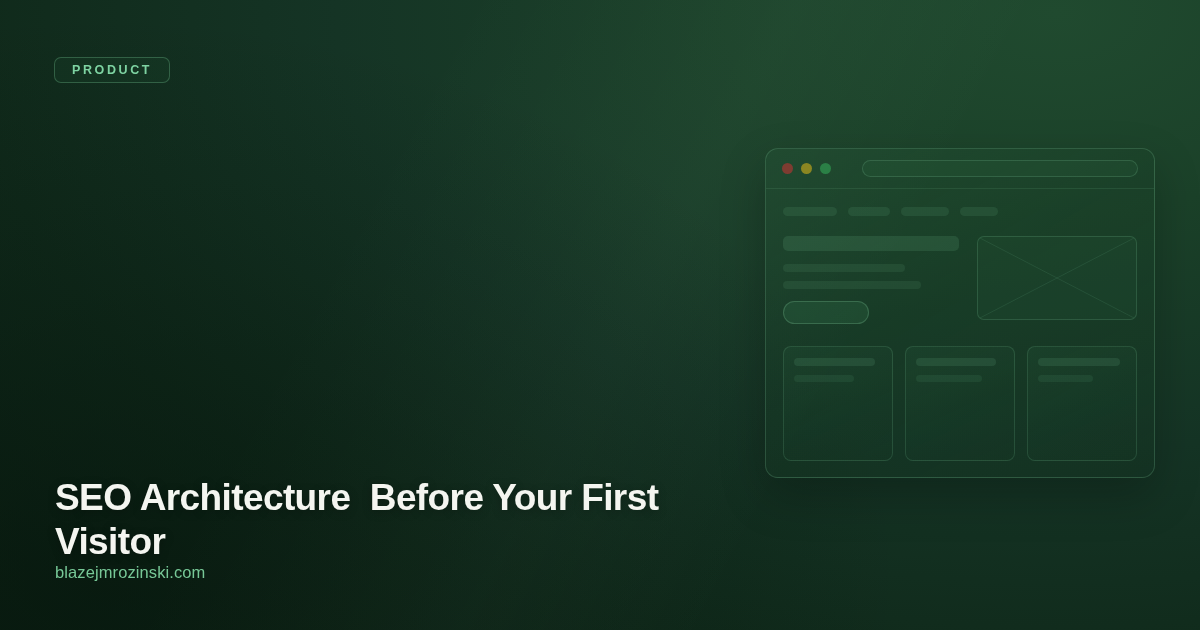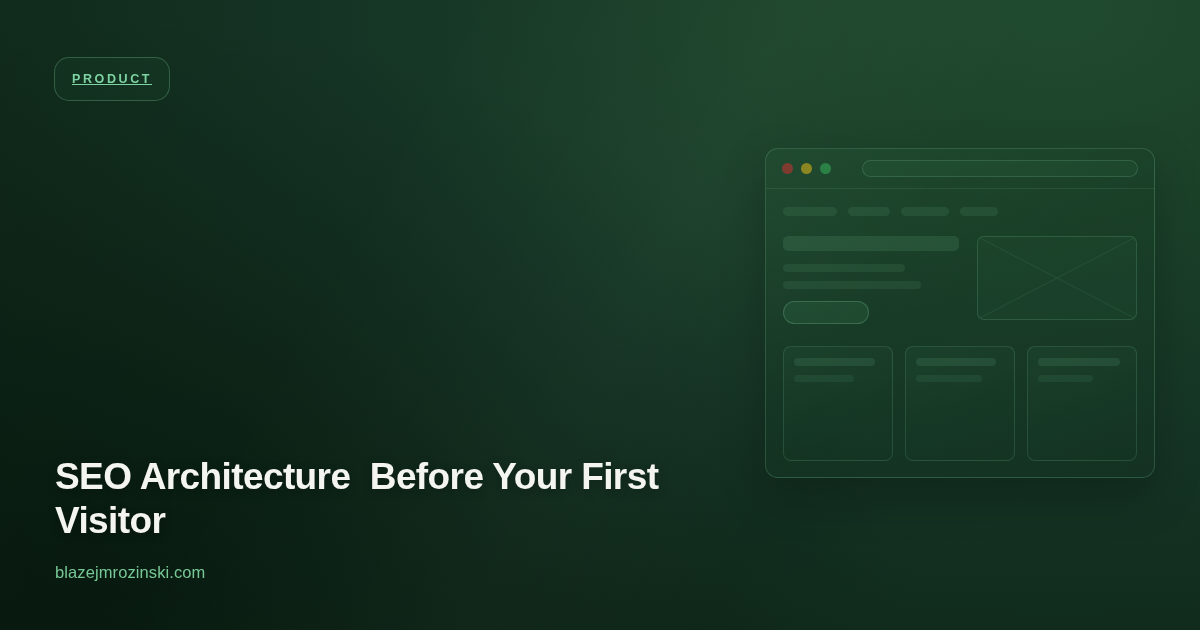--- a/index.html
+++ b/index.html
@@ -47,32 +47,31 @@
         rgba(4,18,10,0.20) 45%,
         rgba(4,18,10,0.00) 75%);
     pointer-events: none;
   }
 
   
   .badge {
     position: absolute;
     left: 54px;
     top: 57px;
-    height: 44px;
+    height: 26px;
     padding: 0 17px;
     display: flex;
     align-items: center;
     border: 1px solid rgba(122, 205, 152, 0.30);
-    border-radius: 15px;
+    border-radius: 7px;
     background: rgba(60, 140, 90, 0.07);
     color: #7ed3a2;
     font-size: 12.5px;
     font-weight: 700;
     letter-spacing: 2.6px;
-    text-decoration: underline;
   }
 
   
   .hero {
     position: absolute;
     left: 55px;
     bottom: 48px;
     width: 650px;
   }
 
@@ -80,21 +79,20 @@
     color: #f4f5f0;
     font-size: 37px;
     line-height: 1.17;
     font-weight: 700;
     letter-spacing: -0.6px;
     white-space: pre-wrap;
     text-shadow: 0 2px 10px rgba(0,0,0,0.25);
   }
 
   .hero-domain {
-    margin-top: 21px;
     color: #77c897;
     font-size: 16.5px;
     letter-spacing: 0.1px;
   }
 
   
   .browser {
     position: absolute;
     left: 765px;
     top: 148px;

